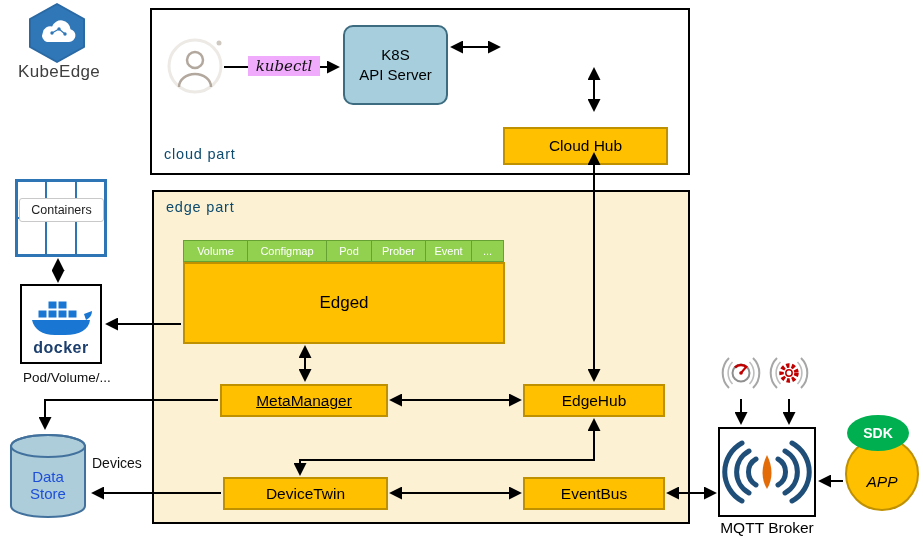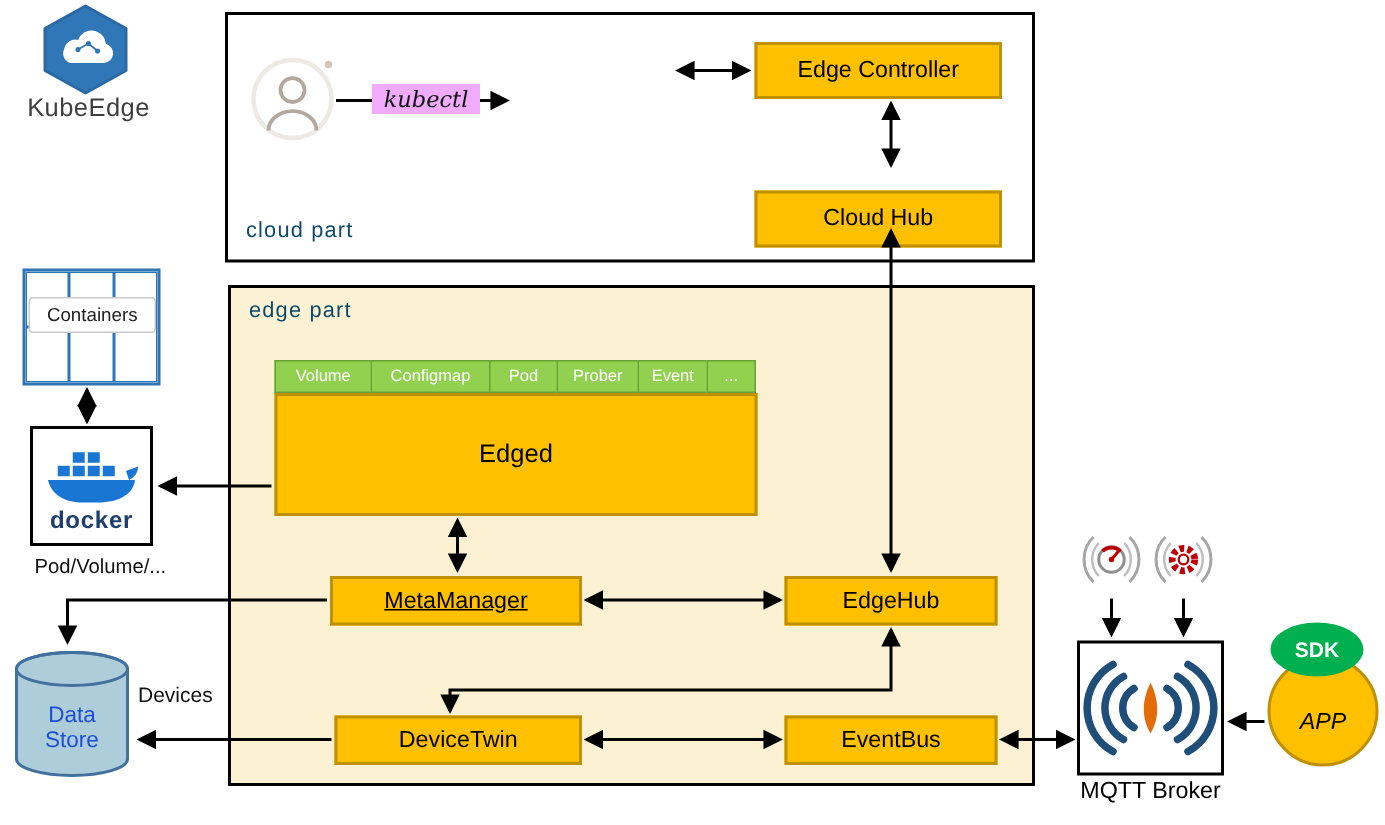--- a/index.html
+++ b/index.html
@@ -76,21 +76,22 @@
   <div class="abs" style="left:166px; top:37px; z-index:2;">
     <svg width="58" height="58" viewBox="0 0 58 58">
       <circle cx="29" cy="29" r="26" fill="#fff" stroke="#edeae6" stroke-width="3"></circle>
       <circle cx="29" cy="23" r="8" fill="none" stroke="#b3a89e" stroke-width="2.5"></circle>
       <path d="M13 50 a16 13 0 0 1 32 0" fill="none" stroke="#b3a89e" stroke-width="2.5"></path>
       <circle cx="53" cy="6" r="2.5" fill="#cfc8c0"></circle>
     </svg>
   </div>
   <div class="kubectl-chip">kubectl</div>
 
-  <div class="node orange" style="left:503px; top:28px; width:165px; height:38px;">Edge Controller</div>
+  <div class="node api preline" style="left:343px; top:25px; width:105px; height:80px;">K8S
+API Server</div>
   <div class="node orange" style="left:503px; top:127px; width:165px; height:38px;">Cloud Hub</div>
 
   <div class="tabs">
     <div class="tab">Volume</div>
     <div class="tab">Configmap</div>
     <div class="tab">Pod</div>
     <div class="tab">Prober</div>
     <div class="tab">Event</div>
     <div class="tab">...</div>
   </div>

